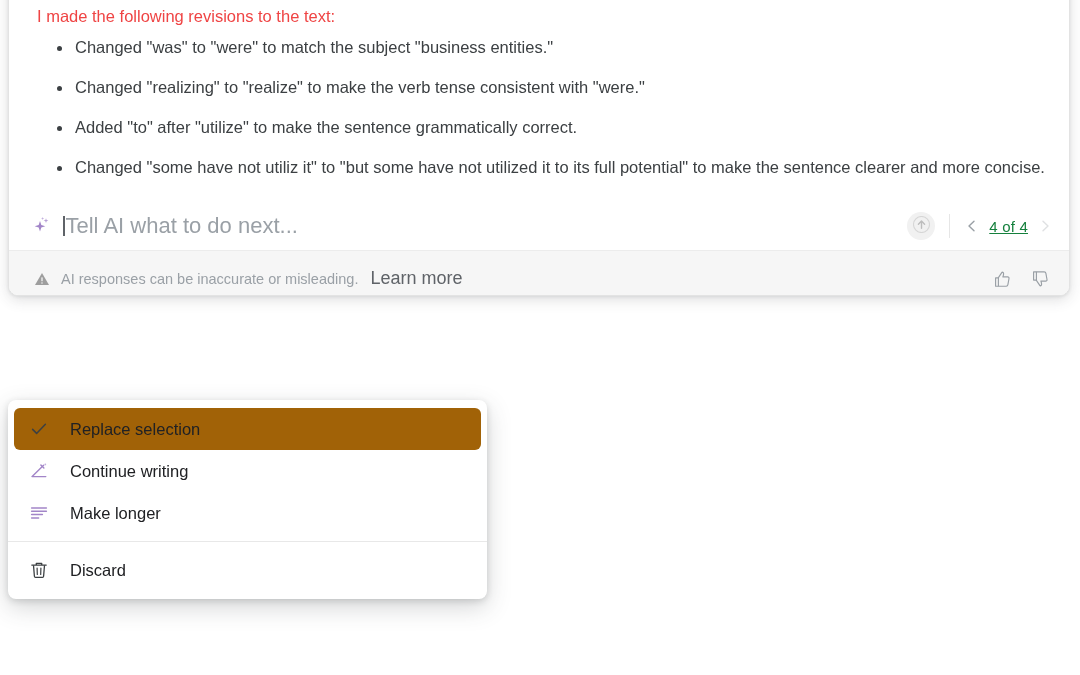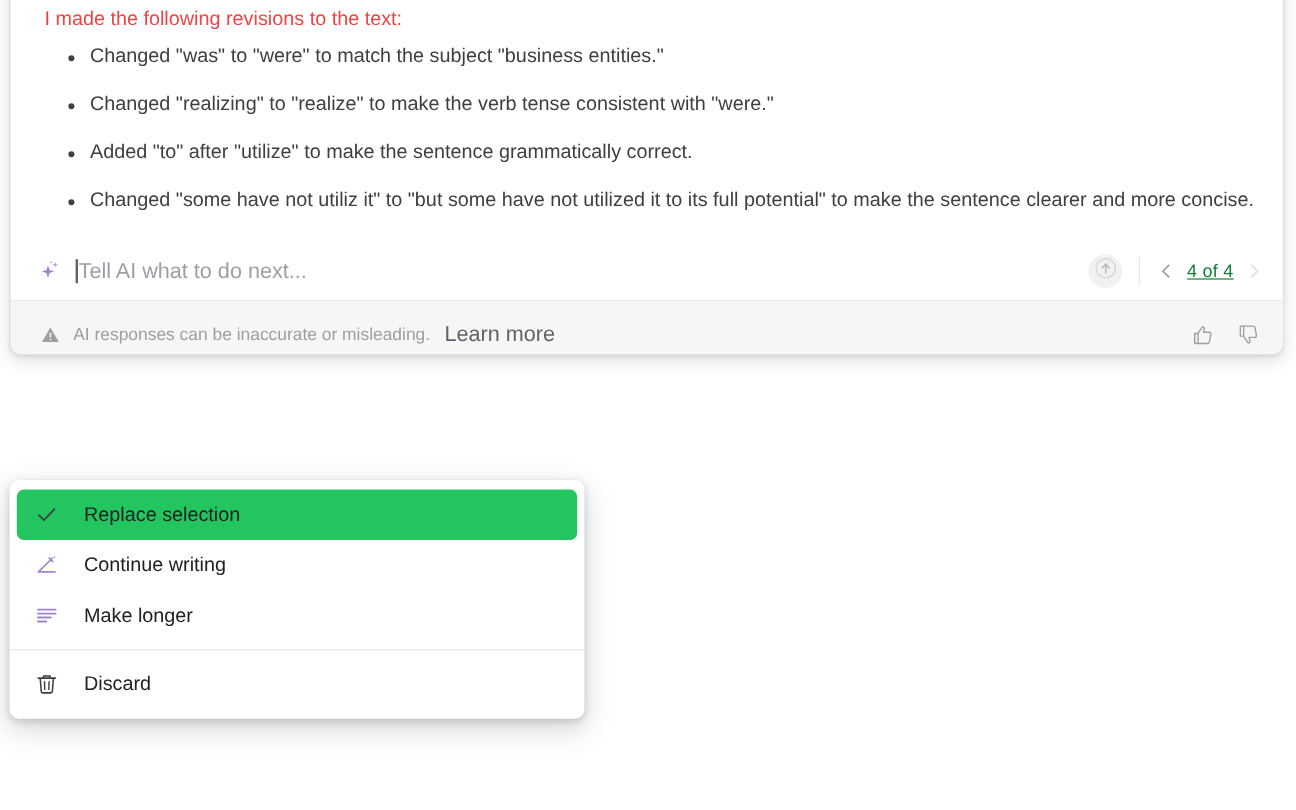--- a/index.html
+++ b/index.html
@@ -104,21 +104,21 @@
   .caret {
     width: 1.5px;
     height: 20px;
     background: #5f6368;
     margin-right: 1px;
     flex: 0 0 auto;
   }
 
   .prompt-placeholder {
     color: #9aa0a6;
-    font-size: 18px;
+    font-size: 22px;
     white-space: nowrap;
     overflow: hidden;
     text-overflow: ellipsis;
   }
 
   .submit-btn {
     flex: 0 0 auto;
     width: 28px;
     height: 28px;
     border-radius: 50%;
@@ -225,21 +225,21 @@
     display: flex;
     align-items: center;
     height: 42px;
     margin: 0 6px;
     padding: 0 12px 0 14px;
     border-radius: 6px;
     box-sizing: border-box;
     cursor: default;
   }
 
-  .menu-item.selected { background: #22c55e; }
+  .menu-item.selected { background: #a16207; }
 
   .menu-icon {
     flex: 0 0 auto;
     width: 22px;
     height: 22px;
     margin-right: 20px;
     display: flex;
     align-items: center;
     justify-content: center;
   }

